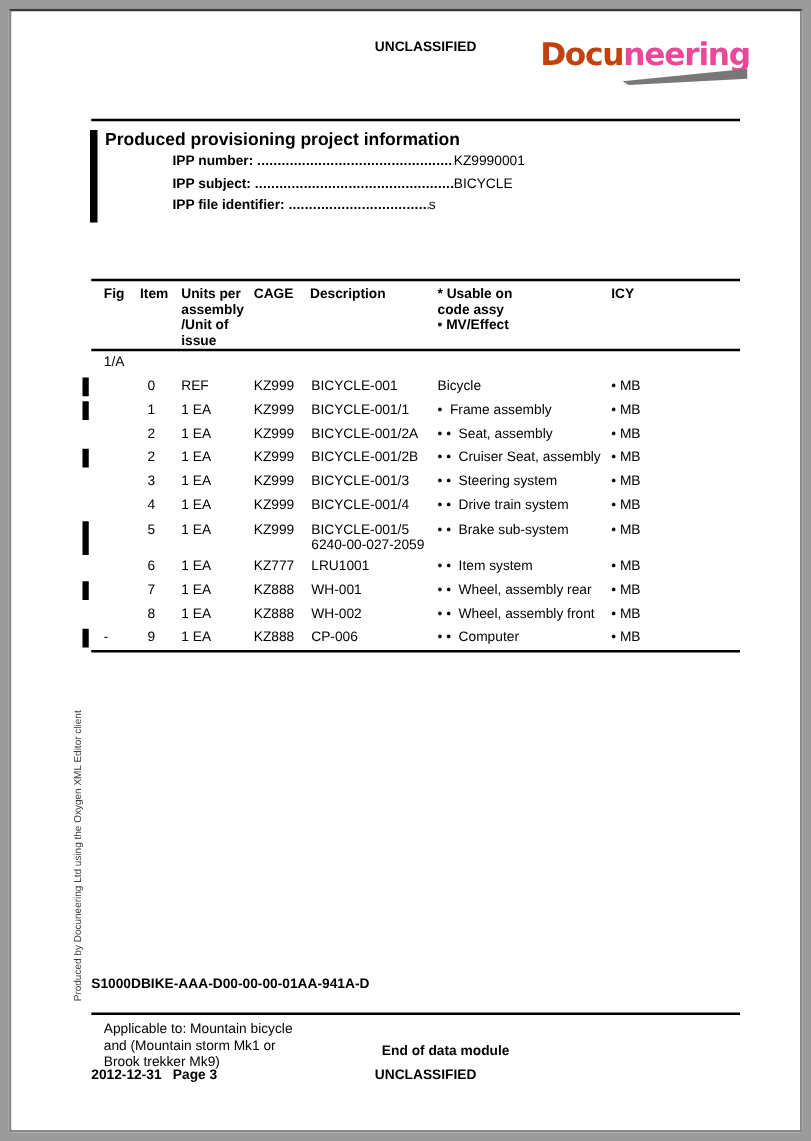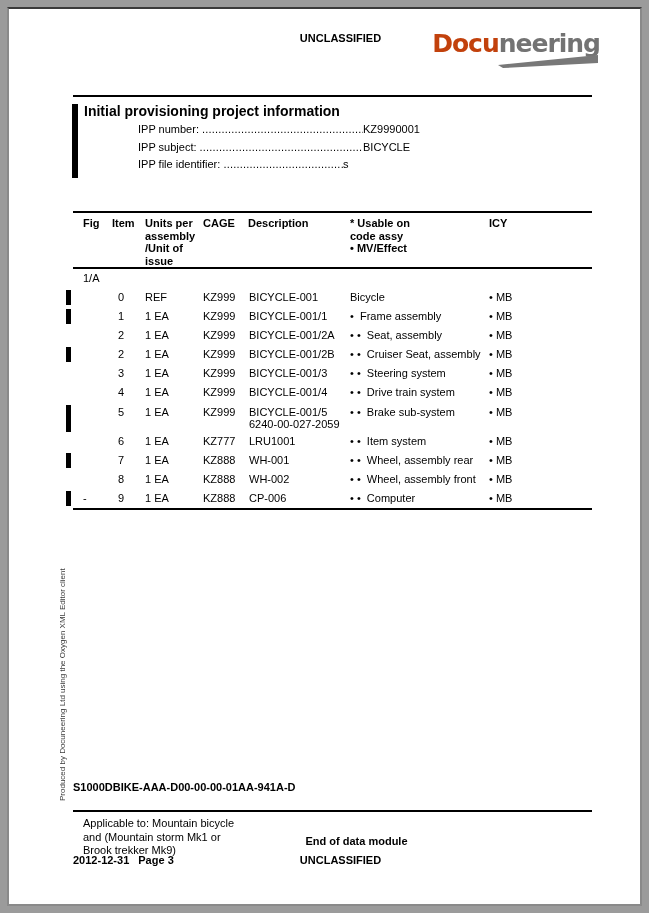--- a/index.html
+++ b/index.html
@@ -27,49 +27,49 @@
   }
   .logo {
     position:absolute; top:22px; right:40px; text-align:right;
   }
   .logo-text {
     font-family:"DejaVu Sans", sans-serif;
     font-weight:bold; font-size:25px; letter-spacing:-1px; line-height:26px;
     white-space:nowrap;
   }
   .logo-dark  { color:#c2410c; }
-  .logo-light { color:#737373; }
+  .logo-light { color:#ec4899; }
   .logo-swoosh { display:block; margin:-2px 2px 0 auto; }
 
   .rule {
     position:absolute; left:64px; width:519px; height:2px; background:#000;
   }
   .rule-top    { top:86px; }
   .rule-footer { top:801px; }
 
   
   .title-changebar {
     position:absolute; left:63px; top:95px; width:6px; height:74px; background:#000;
   }
   .doc-title {
     position:absolute; left:75px; top:94px;
     font-weight:bold; font-size:14px; white-space:nowrap;
   }
   .ipp-block { position:absolute; left:129px; top:114px; font-size:11px; }
   .ipp-line  { height:17.5px; display:flex; align-items:flex-start; line-height:13px; }
   .ipp-lead  {
     display:inline-flex; overflow:hidden; white-space:pre;
-    width:225px; flex:none;
+    width:225px; flex:none;font-weight:bold;
   }
   .ipp-line:nth-child(3) .ipp-lead { width:205px; }
   .ipp-dots  { overflow:hidden; white-space:pre; letter-spacing:0.2px; }
   .ipp-value { white-space:pre; }
 
   
-  .ipt { position:absolute; left:64px; top:202px; width:519px; font-size:11px; }
+  .ipt { position:absolute; left:64px; top:214px; width:519px; font-size:11px; }
   .t-border { height:2px; background:#000; }
   .t-grid {
     display:grid;
     grid-template-columns:39px 31px 60px 45px 102px 139px 68px 35px;
   }
   .t-head { padding-top:4px; min-height:50px; font-weight:bold; }
   .t-head > div { line-height:12.5px; white-space:pre-line; }
   .c-fig  { padding-left:10px; box-sizing:border-box; }
   .c-part { padding-left:1px;  box-sizing:border-box; }
   .c-units{ padding-left:2px;  box-sizing:border-box; }
@@ -113,21 +113,21 @@
       <span class="logo-dark">Docu</span><span class="logo-light">neering</span>
     </div>
     <svg class="logo-swoosh" width="100" height="13" viewBox="0 0 100 13">
       <polygon points="0,10 100,0 100,8 5,13" fill="#787878"></polygon>
     </svg>
   </div>
 
   <div class="rule rule-top"></div>
 
   <div class="title-changebar"></div>
-  <div class="doc-title">Initial provisioning project information</div>
+  <div class="doc-title">Produced provisioning project information</div>
 
   <div class="ipp-block">
     <div class="ipp-line">
       <span class="ipp-lead"><span class="ipp-label">IPP number: </span><span class="ipp-dots">..............................................................................</span></span>
         <span class="ipp-value">KZ9990001</span>
     </div>
     <div class="ipp-line">
       <span class="ipp-lead"><span class="ipp-label">IPP subject: </span><span class="ipp-dots">..............................................................................</span></span>
         <span class="ipp-value">BICYCLE</span>
     </div>

